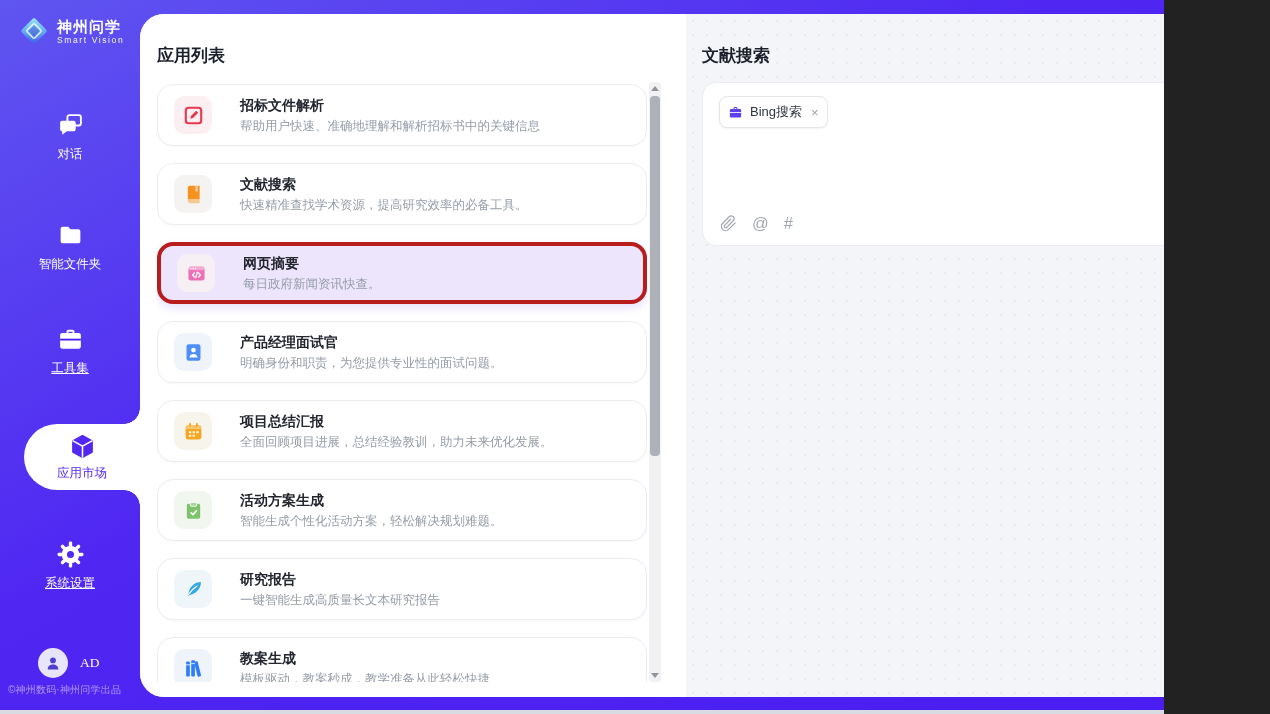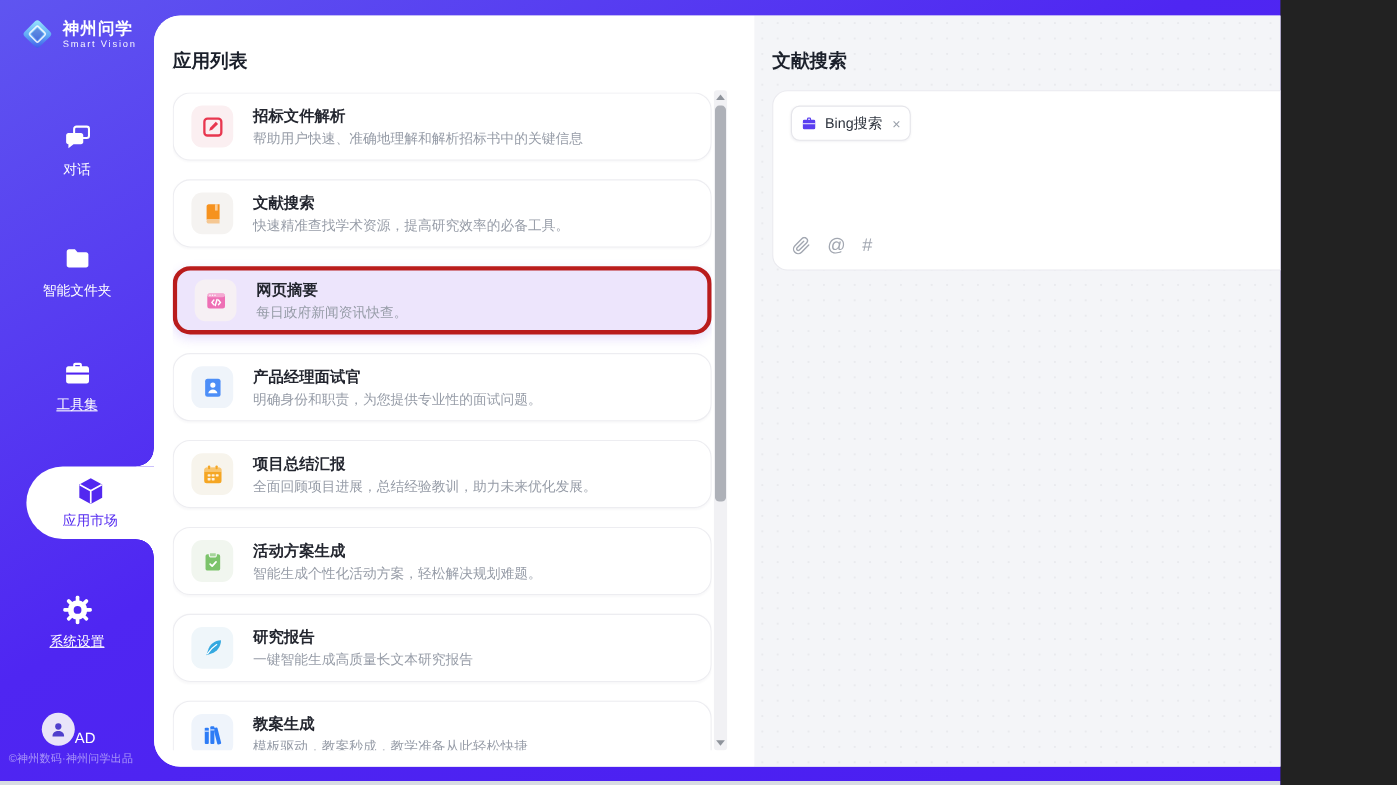--- a/index.html
+++ b/index.html
@@ -20,21 +20,21 @@
   .nav-label.u{text-decoration:underline;}
   .nav-item.p1{top:112px;} .nav-item.p2{top:222px;} .nav-item.p3{top:326px;}
   .nav-item.p5{top:541px;}
   .nav-item.active{left:24px;width:116px;top:424px;height:66px;justify-content:center;
     background:#fff;border-radius:33px 0 0 33px;color:#5228F0;}
   .nav-item.active::before{content:"";position:absolute;top:-16px;right:0;width:16px;height:16px;
     background:radial-gradient(circle at 0 0,rgba(0,0,0,0) 15.5px,#fff 16px);}
   .nav-item.active::after{content:"";position:absolute;bottom:-16px;right:0;width:16px;height:16px;
     background:radial-gradient(circle at 0 100%,rgba(0,0,0,0) 15.5px,#fff 16px);}
   .nav-item.active .nav-label{margin-top:5px;}
-  .user-row{position:absolute;left:38px;top:648px;display:flex;align-items:flex-end;gap:0;cursor:pointer;}
+  .user-row{position:absolute;left:38px;top:648px;display:flex;align-items:center;gap:12px;cursor:pointer;font-family:Liberation Serif, serif;}
   .avatar{width:30px;height:30px;border-radius:50%;background:#E8E4F9;display:flex;
     align-items:center;justify-content:center;color:#4F3FCC;}
   .avatar svg{width:18px;height:18px;}
   .user-label{color:#fff;font-size:13.5px;}
   .side-footer{position:absolute;left:8px;top:683px;width:130px;font-size:10px;
     color:rgba(255,255,255,.5);letter-spacing:.2px;}
 
   
   .frame{position:absolute;left:140px;top:14px;width:1110px;height:683px;border-radius:24px;
     background:#F4F5F8;overflow:hidden;display:flex;}
@@ -47,21 +47,21 @@
 
   
   .cards{position:absolute;left:17px;top:70px;width:490px;height:598px;overflow:hidden;}
   .card{position:relative;box-sizing:border-box;width:490px;height:62px;margin-bottom:17px;
     background:#fff;border:1px solid #EDEDF1;border-radius:16px;display:flex;align-items:center;
     padding:0 16px;cursor:pointer;box-shadow:0 1px 2px rgba(25,25,60,.03);}
   .card.selected{background:#EDE5FC;border:4px solid #b91c1c;box-shadow:0 4px 10px rgba(123,82,245,.18);}
   .card-ico{width:38px;height:38px;border-radius:10px;display:flex;align-items:center;
     justify-content:center;flex:none;}
   .card-ico svg{width:21px;height:21px;}
-  .card-txt{margin-left:18px;min-width:0;}
+  .card-txt{margin-left:28px;min-width:0;}
   .card-title{font-size:14px;font-weight:700;color:#23262F;line-height:18px;}
   .card-desc{margin-top:4px;font-size:12.5px;color:#969CA7;line-height:16px;white-space:nowrap;}
 
   
   .sb{position:absolute;left:509px;top:68px;width:12px;height:600px;background:#F1F1F4;border-radius:3px;}
   .sb-btn{position:absolute;left:0;width:12px;height:13px;display:flex;align-items:center;
     justify-content:center;cursor:pointer;}
   .sb-btn.up{top:0;} .sb-btn.down{bottom:0;}
   .tri-up{width:0;height:0;border-left:4px solid rgba(0,0,0,0);border-right:4px solid rgba(0,0,0,0);
     border-bottom:5px solid #8F949C;}

